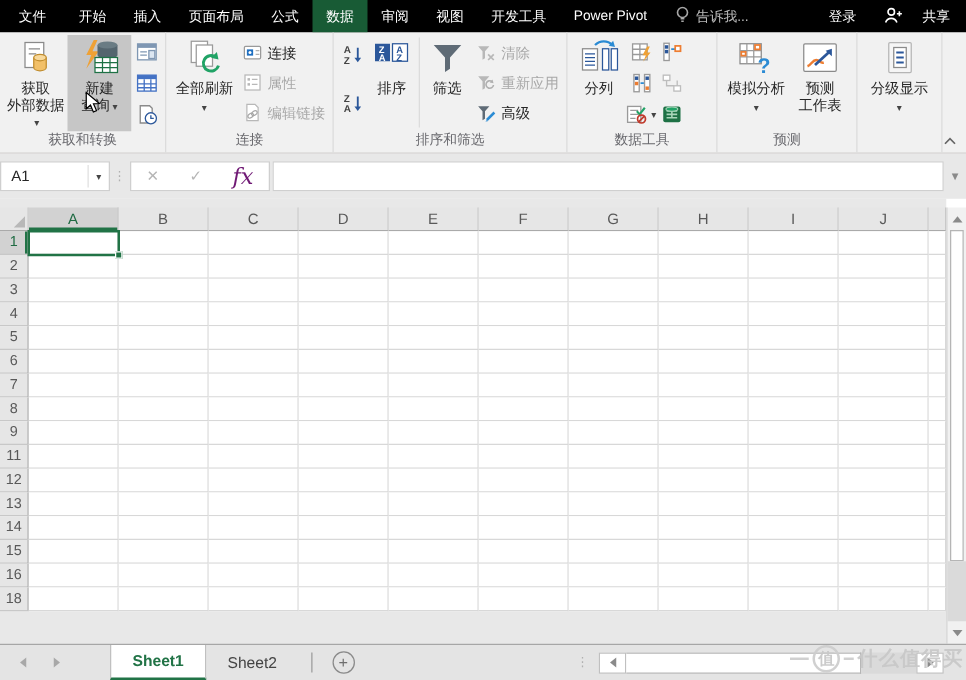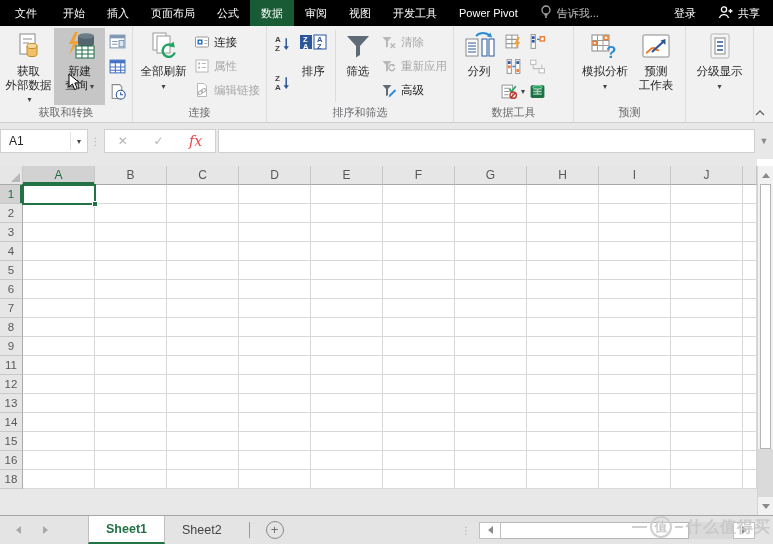--- a/index.html
+++ b/index.html
@@ -10,21 +10,21 @@
     -webkit-font-smoothing:antialiased;
   }
   
   .menubar { position:absolute; top:0; left:0; right:0; height:26px; background:#000000;
     display:flex; align-items:stretch; color:#fff; font-size:11px; }
   .mtab { display:flex; align-items:center; padding:0 11px; cursor:default; white-space:nowrap; }
   .mtab.file { padding:0 15px; }
   .mtab.selected { background:#185b35; }
   .mtab.tellme { color:rgba(255,255,255,.72); gap:5px; }
   .mtab.login { margin-left:auto; }
-  .mtab.share { gap:5px; padding-right:13px; }
+  .mtab.share { gap:16px; padding-right:13px; }
   
   .ribbon { position:absolute; top:26px; left:0; right:0; height:97px; background:#f1f1f1;
     border-bottom:1px solid #d2d0ce; display:flex; }
   .rgroup { display:flex; flex-direction:column; border-right:1px solid #dcdcdc; }
   .rg-content { flex:1; display:flex; align-items:flex-start; padding:2px 3px 0 3px; }
   .rg-label { height:17px; line-height:15px; text-align:center; font-size:11px; color:#68686d; overflow:hidden; }
   .w133{width:133px}.w134{width:134px}.w187{width:187px}.w120{width:120px}.w112{width:112px}.w68{width:68px}
   .bigbtn { position:relative; height:77px; display:flex; flex-direction:column; align-items:center;
     padding-top:3px; font-size:11.5px; line-height:13.5px; text-align:center; color:#262626; cursor:default; }
   .bigbtn .icon30 { width:32px; height:32px; margin-bottom:2px; flex:none; }
@@ -45,21 +45,21 @@
   
   .formulabar { position:absolute; top:123px; left:0; right:0; height:36px; background:#e8e8e8;
     display:flex; align-items:center; font-size:12px; }
   .namebox { width:88px; height:24px; background:#fff; border:1px solid #cfcfcf;
     display:flex; align-items:center; padding-left:8px; }
   .namebox .nb-val { flex:1; }
   .nb-div { width:1px; height:18px; background:#e0e0e0; margin-right:4px; }
   .fdots { width:16px; text-align:center; color:#b0b0b0; font-size:10px; letter-spacing:1px; }
   .fxbox { width:112px; height:24px; background:#fff; border:1px solid #cfcfcf;
     display:flex; align-items:center; justify-content:space-around; color:#b5b5b5; }
-  .fxbox .fx { font-family:"DejaVu Serif","Liberation Serif",serif; font-style:italic; color:#ef4444; font-size:14px; }
+  .fxbox .fx { font-family:"DejaVu Serif","Liberation Serif",serif; font-style:italic; color:#701a75; font-size:18px; }
   .finput { flex:1; height:24px; background:#fff; border:1px solid #cfcfcf; margin-left:2px; padding-left:6px;
     display:flex; align-items:center; }
   .fexpand { width:18px; text-align:center; color:#8a8a8a; font-size:9px; }
   
   .gridzone { position:absolute; top:159px; left:0; width:757px; bottom:29px; background:#e8e8e8;
     padding-top:7px; overflow:hidden; }
   .headrow { display:flex; height:19px; }
   .corner { width:23px; height:19px; background:#e6e6e6; border-right:1px solid #c8c8c8;
     border-bottom:1px solid #aaa; position:relative; }
   .corner:after { content:""; position:absolute; right:2px; bottom:2px;

